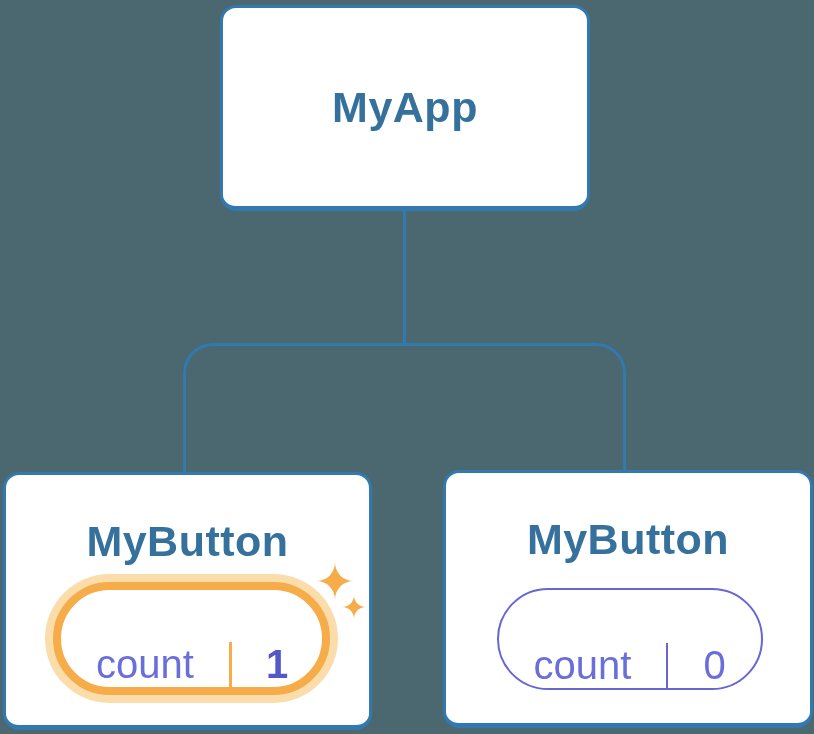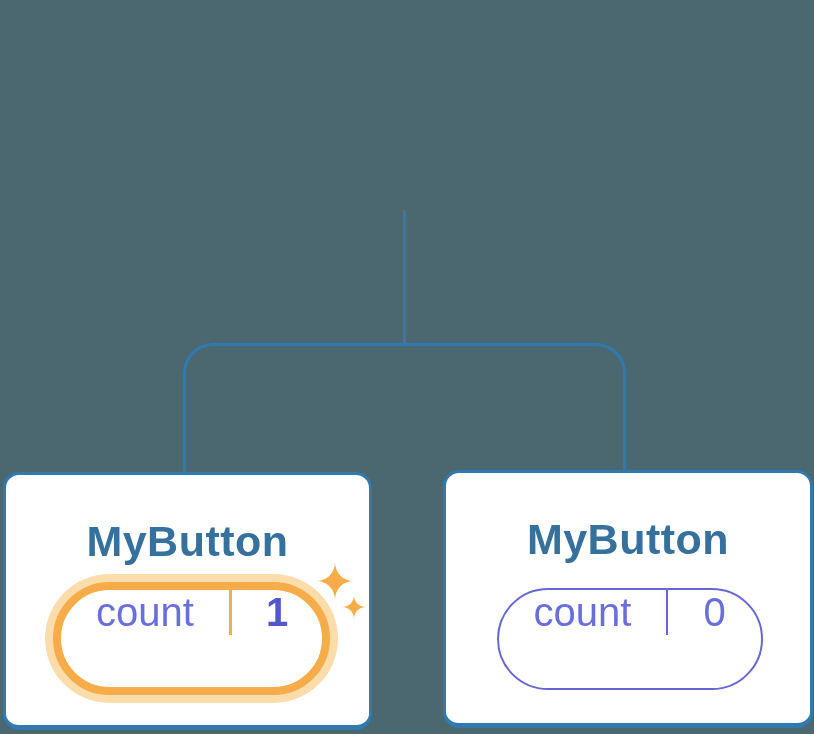--- a/index.html
+++ b/index.html
@@ -67,21 +67,21 @@
   .card-button-right .node-title {
     margin-top: 42px;
   }
 
   
   .pill {
     position: absolute;
     box-sizing: border-box;
     background: #FFFFFF;
     display: flex;
-    align-items: flex-start;
+    align-items: flex-end;
   }
   .pill-plain {
     left: 497px; top: 588px;
     width: 266px; height: 102px;
     border: 2px solid #6767D2;
     border-radius: 51px;
   }
   .pill-highlight {
     left: 53px; top: 582px;
     width: 277px; height: 113px;
@@ -126,20 +126,23 @@
   }
 </style>
 </head>
 <body>
 
 <div class="canvas">
 
   <div class="trunk-line"></div>
   <div class="branch-line"></div>
 
+  <div class="card card-app">
+    <div class="node-title">MyApp</div>
+  </div>
 
   <div class="card card-button-left">
     <div class="node-title">MyButton</div>
   </div>
   <div class="pill pill-highlight">
     <div class="pill-label">count</div>
     <div class="pill-value">1</div>
   </div>
   <svg class="sparkles" viewBox="0 0 60 64">
     <path fill="#F5AC49" d="M21 2 C21 13 29 21 40 21 C29 21 21 29 21 40 C21 29 13 21 2 21 C13 21 21 13 21 2 Z"></path>

